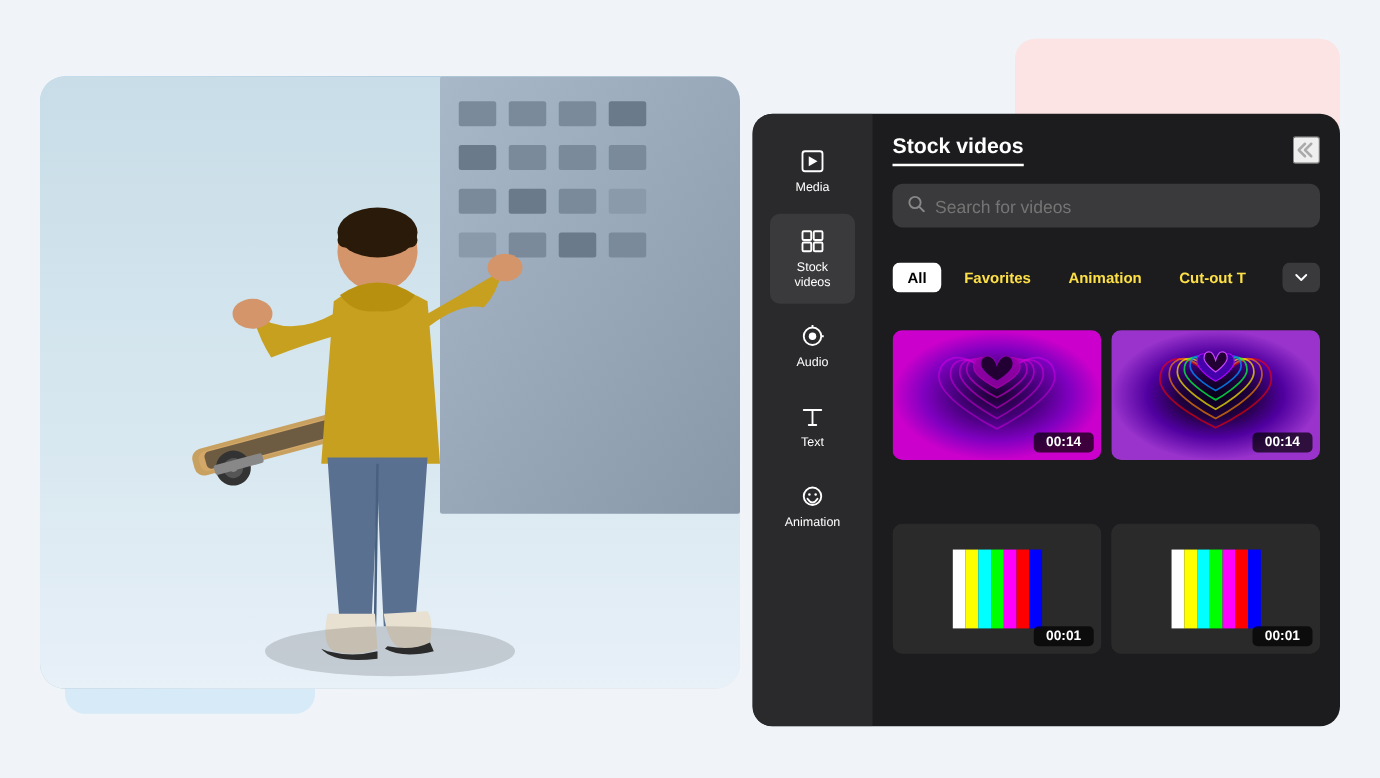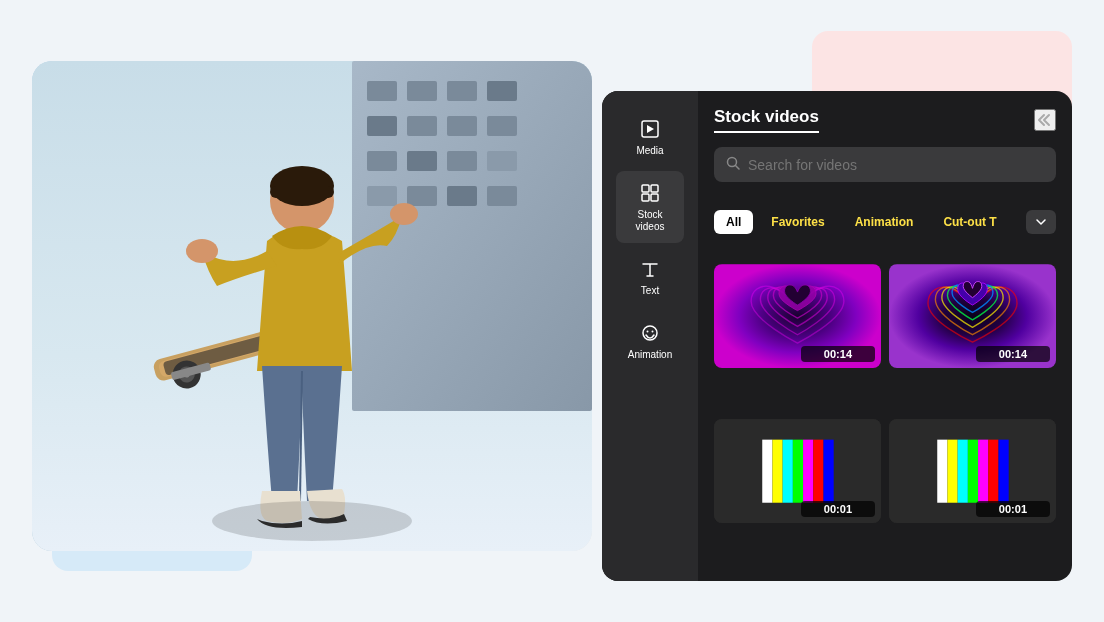--- a/index.html
+++ b/index.html
@@ -248,21 +248,21 @@
     }
 
     .video-thumb .duration-badge {
       position: absolute;
       bottom: 6px;
       right: 6px;
       background: rgba(0,0,0,0.7);
       color: #ffffff;
       font-size: 11px;
       font-weight: 600;
-      padding: 2px 23px;
+      padding: 2px 10px;
       border-radius: 4px;
     }
 
     
     .thumb-bars1, .thumb-bars2 {
       background: #333333;
       position: relative;
     }
   </style>
 </head>
@@ -380,20 +380,31 @@
           <svg width="20" height="20" viewBox="0 0 20 20" fill="none">
             <rect x="2" y="2" width="7" height="7" rx="1" stroke="white" stroke-width="1.5"></rect>
             <rect x="11" y="2" width="7" height="7" rx="1" stroke="white" stroke-width="1.5"></rect>
             <rect x="2" y="11" width="7" height="7" rx="1" stroke="white" stroke-width="1.5"></rect>
             <rect x="11" y="11" width="7" height="7" rx="1" stroke="white" stroke-width="1.5"></rect>
           </svg>
         </div>
         <span class="label">Stock videos</span>
       </div>
 
+      <div class="sidebar-item">
+        <div class="icon">
+          <svg width="20" height="20" viewBox="0 0 20 20" fill="none">
+            <circle cx="10" cy="10" r="7" stroke="white" stroke-width="1.5"></circle>
+            <circle cx="10" cy="10" r="3" fill="white"></circle>
+            <path d="M10 3 L10 1" stroke="white" stroke-width="1.5"></path>
+            <path d="M17 10 L19 10" stroke="white" stroke-width="1.5"></path>
+          </svg>
+        </div>
+        <span class="label">Audio</span>
+      </div>
 
       <div class="sidebar-item">
         <div class="icon">
           <svg width="20" height="20" viewBox="0 0 20 20" fill="none">
             <path d="M3 5 H17 M10 5 V17 M7 17 H13" stroke="white" stroke-width="1.5" stroke-linecap="round"></path>
           </svg>
         </div>
         <span class="label">Text</span>
       </div>
 

